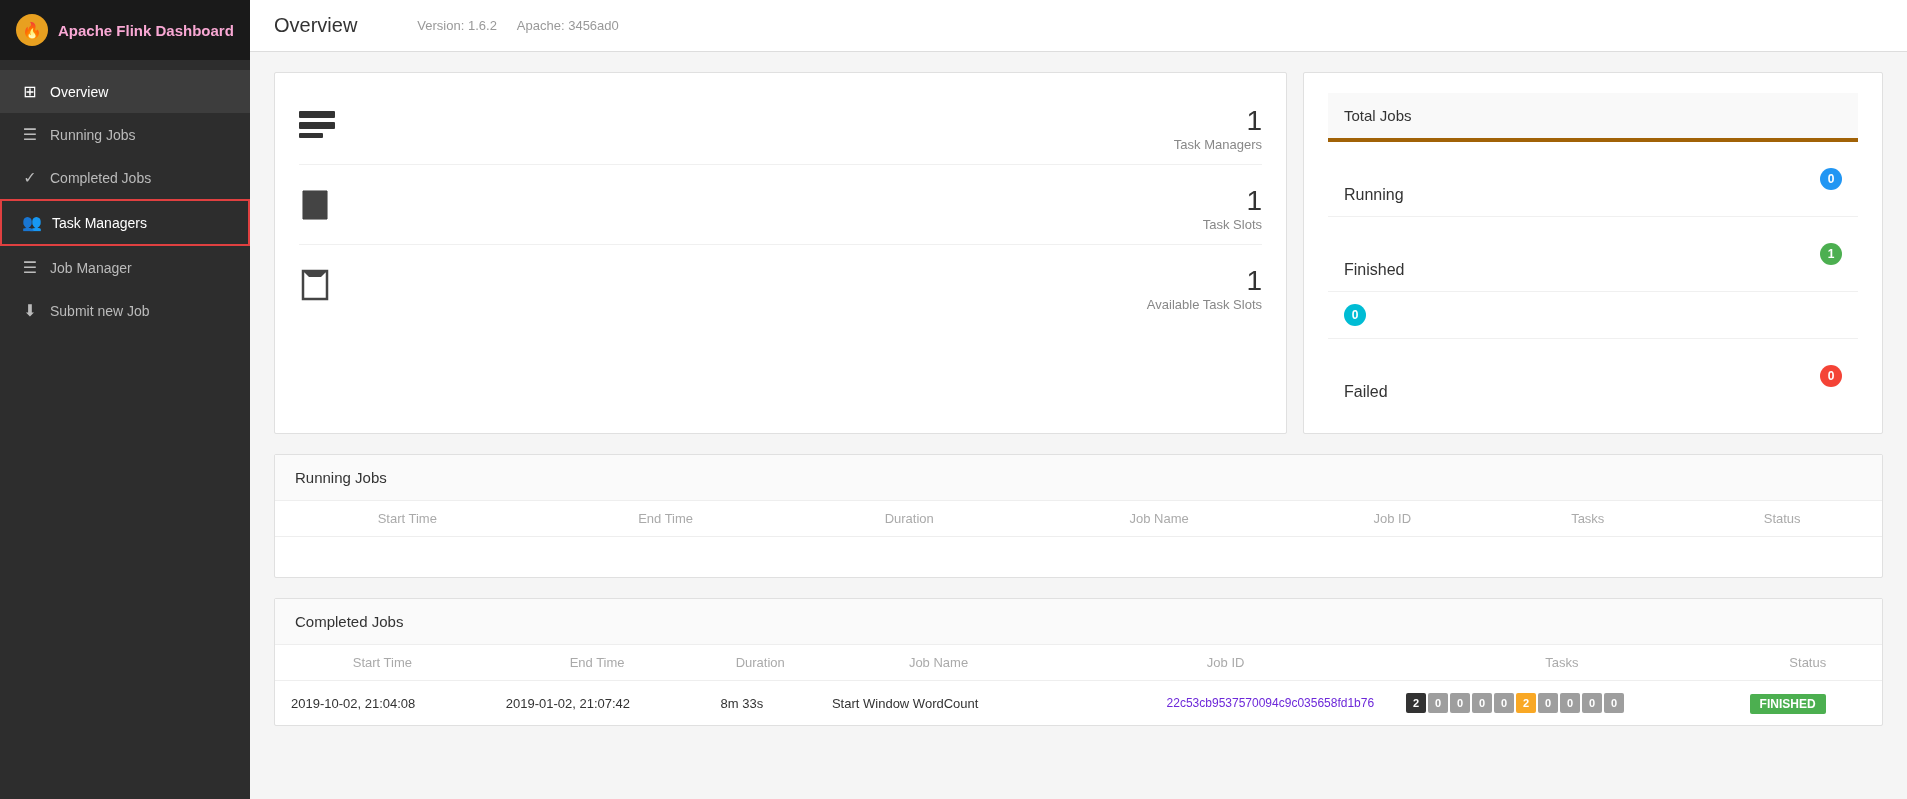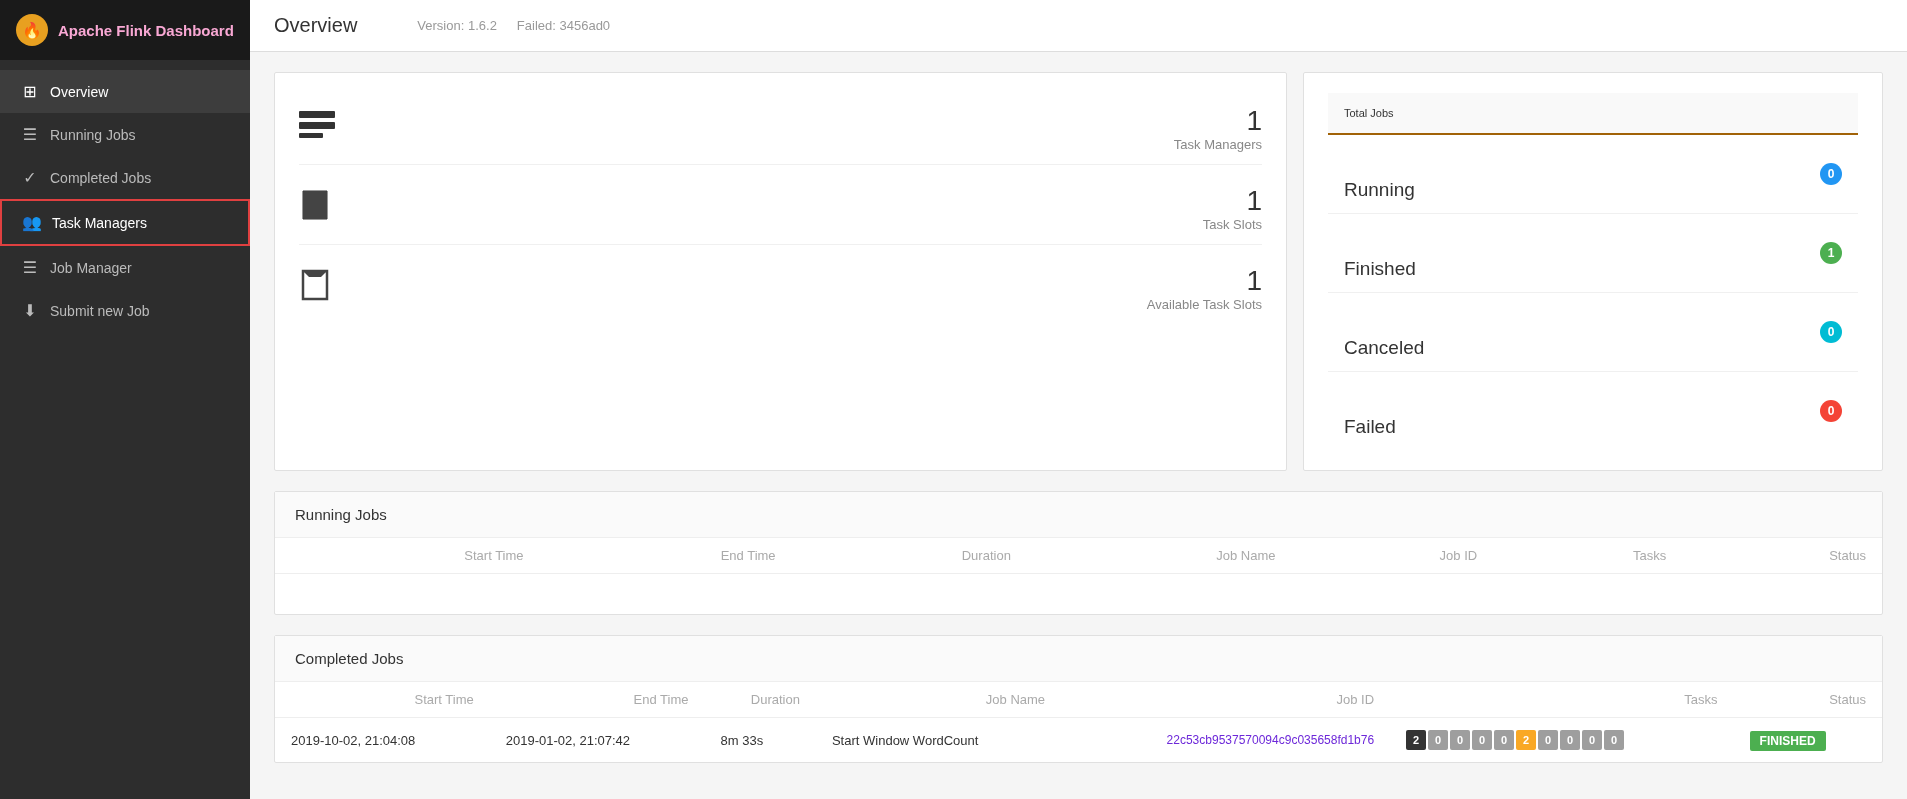--- a/index.html
+++ b/index.html
@@ -147,36 +147,36 @@
       color: #888;
       display: block;
     }
 
     
     .stats-card-right {
       width: 580px;
       flex-shrink: 0;
     }
     .job-summary-title {
-      font-size: 11px;
+      font-size: 15px;
       color: #333;
       padding: 14px 16px;
-      border-bottom: 2px solid #a16207;
+      border-bottom: 4px solid #a16207;
       background: #f9f9f9;
     }
     .job-summary-row {
       display: flex;
       align-items: center;
       padding: 12px 16px;
       border-bottom: 1px solid #f0f0f0;
     }
     .job-summary-row:last-child { border-bottom: none; }
     .job-summary-label {
       flex: 1;
-      font-size: 19px;
+      font-size: 16px;
       color: #333;
       margin-top: 32px;
     }
     .badge {
       width: 22px;
       height: 22px;
       border-radius: 50%;
       display: flex;
       align-items: center;
       justify-content: center;
@@ -202,21 +202,21 @@
       color: #333;
       border-bottom: 1px solid #eee;
       background: #fafafa;
     }
     .data-table {
       width: 100%;
       border-collapse: collapse;
     }
     .data-table th {
       padding: 10px 16px;
-      text-align: right;
+      text-align: center;
       font-size: 13px;
       color: #aaa;
       font-weight: 400;
       border-bottom: 1px solid #eee;
       background: #fff;
     }
     .data-table td {
       padding: 12px 16px;
       font-size: 13px;
       color: #333;
@@ -291,21 +291,21 @@
       <span class="item-icon">⬇</span>
       <span>Submit new Job</span>
     </div>
   </nav>
 </div>
 
 <div id="main">
   <div id="topbar">
     <span class="page-title">Overview</span>
     <span class="version-info">Version: 1.6.2</span>
-    <span class="commit-info">Failed: 3456ad0</span>
+    <span class="commit-info">Apache: 3456ad0</span>
   </div>
 
   <div id="content">
 
     <div class="stats-row">
 
       <div class="stats-card stats-card-left">
         <div class="stat-row">
           <div class="stat-icon">
             <svg width="36" height="28" viewBox="0 0 36 28">
@@ -350,21 +350,20 @@
         <div class="job-summary-title">Total Jobs</div>
         <div class="job-summary-row">
           <span class="job-summary-label">Running</span>
           <div class="badge badge-blue">0</div>
         </div>
         <div class="job-summary-row">
           <span class="job-summary-label">Finished</span>
           <div class="badge badge-green">1</div>
         </div>
         <div class="job-summary-row">
-          <span class="job-summary-label">Canceled</span>
           <div class="badge badge-cyan">0</div>
         </div>
         <div class="job-summary-row">
           <span class="job-summary-label">Failed</span>
           <div class="badge badge-red">0</div>
         </div>
       </div>
     </div>
 
     <div class="section-card">

